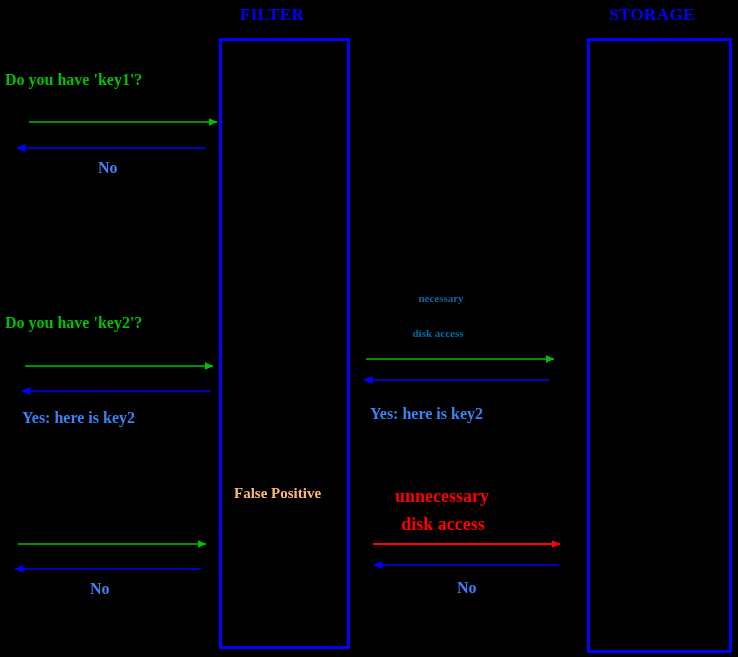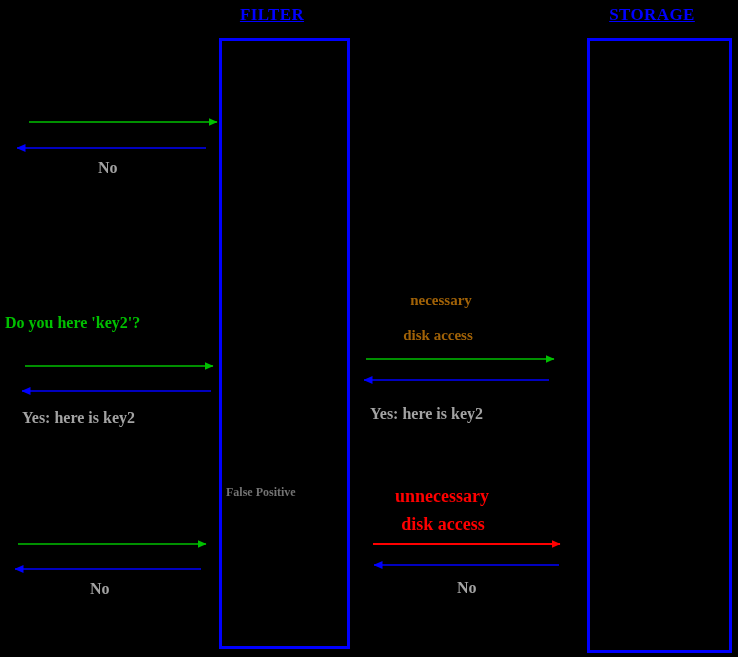--- a/index.html
+++ b/index.html
@@ -18,37 +18,37 @@
   .label {
     position: absolute;
     white-space: nowrap;
     line-height: 1;
     font-weight: bold;
   }
   .col-title {
     font-size: 17px;
     color: #0000ff;
     letter-spacing: 0.4px;
-    text-decoration: underline;
   }
   .msg-green {
     font-size: 16px;
     color: #00c000;
   }
   .msg-blue {
     font-size: 16px;
-    color: #a3a3a3;
+    color: #3b82f6;
   }
   .msg-red {
-    font-size: 12px;
-    color: #737373;
+    font-size: 15px;
+    color: #fdba74;
+    margin-left: 8px;
   }
   .note-green {
-    font-size: 15px;
-    color: #a16207;
+    font-size: 11px;
+    color: #0369a1;
   }
   .note-red {
     font-size: 18px;
     color: #ff0000;
   }
   .centered {
     transform: translateX(-50%);
     text-align: center;
   }
   .box {
@@ -99,23 +99,24 @@
     <line x1="366" y1="359" x2="554" y2="359" stroke="#00c000" stroke-width="1.6" marker-end="url(#ah-green)"></line>
     <line x1="549" y1="380" x2="364" y2="380" stroke="#0000ff" stroke-width="1.6" marker-end="url(#ah-blue)"></line>
 
     <line x1="18" y1="544" x2="206" y2="544" stroke="#00c000" stroke-width="1.6" marker-end="url(#ah-green)"></line>
     <line x1="201" y1="569" x2="15" y2="569" stroke="#0000ff" stroke-width="1.6" marker-end="url(#ah-blue)"></line>
 
     <line x1="373" y1="544" x2="560" y2="544" stroke="#ff0000" stroke-width="2.2" marker-end="url(#ah-red)"></line>
     <line x1="559" y1="565" x2="374" y2="565" stroke="#0000ff" stroke-width="1.6" marker-end="url(#ah-blue)"></line>
   </svg>
 
+  <div class="label msg-green" style="left:5px; top:72px;">Do you have 'key1'?</div>
   <div class="label msg-blue" style="left:98px; top:160px;">No</div>
 
-  <div class="label msg-green" style="left:5px; top:315px;">Do you here 'key2'?</div>
+  <div class="label msg-green" style="left:5px; top:315px;">Do you have 'key2'?</div>
   <div class="label msg-blue" style="left:22px; top:410px;">Yes: here is key2</div>
 
   <div class="label msg-blue" style="left:90px; top:581px;">No</div>
 
   <div class="label msg-blue" style="left:370px; top:406px;">Yes: here is key2</div>
   <div class="label msg-blue" style="left:457px; top:580px;">No</div>
 
   <div class="label msg-red" style="left:226px; top:486px;">False Positive</div>
 
   <div class="label note-green centered" style="left:441px; top:293px;">necessary</div>

